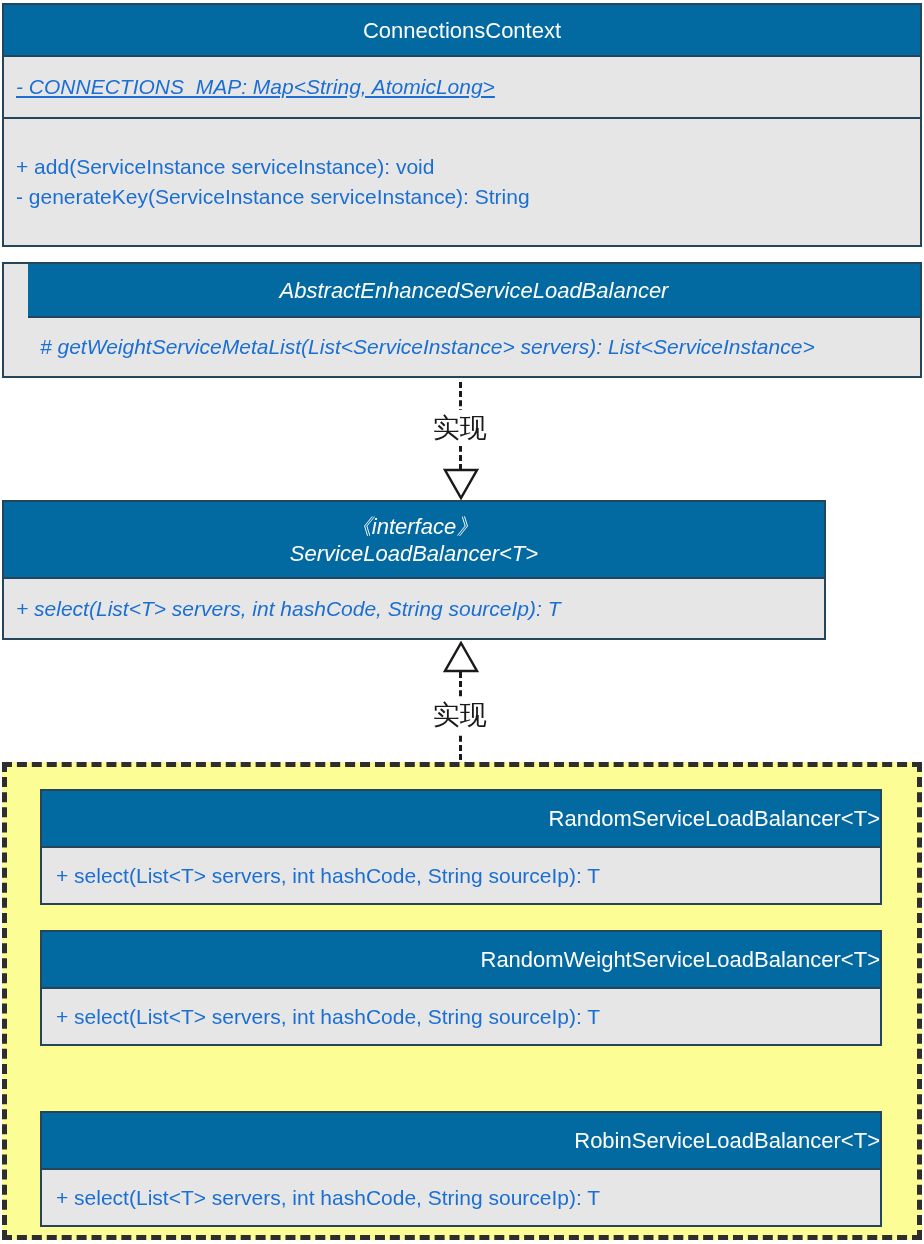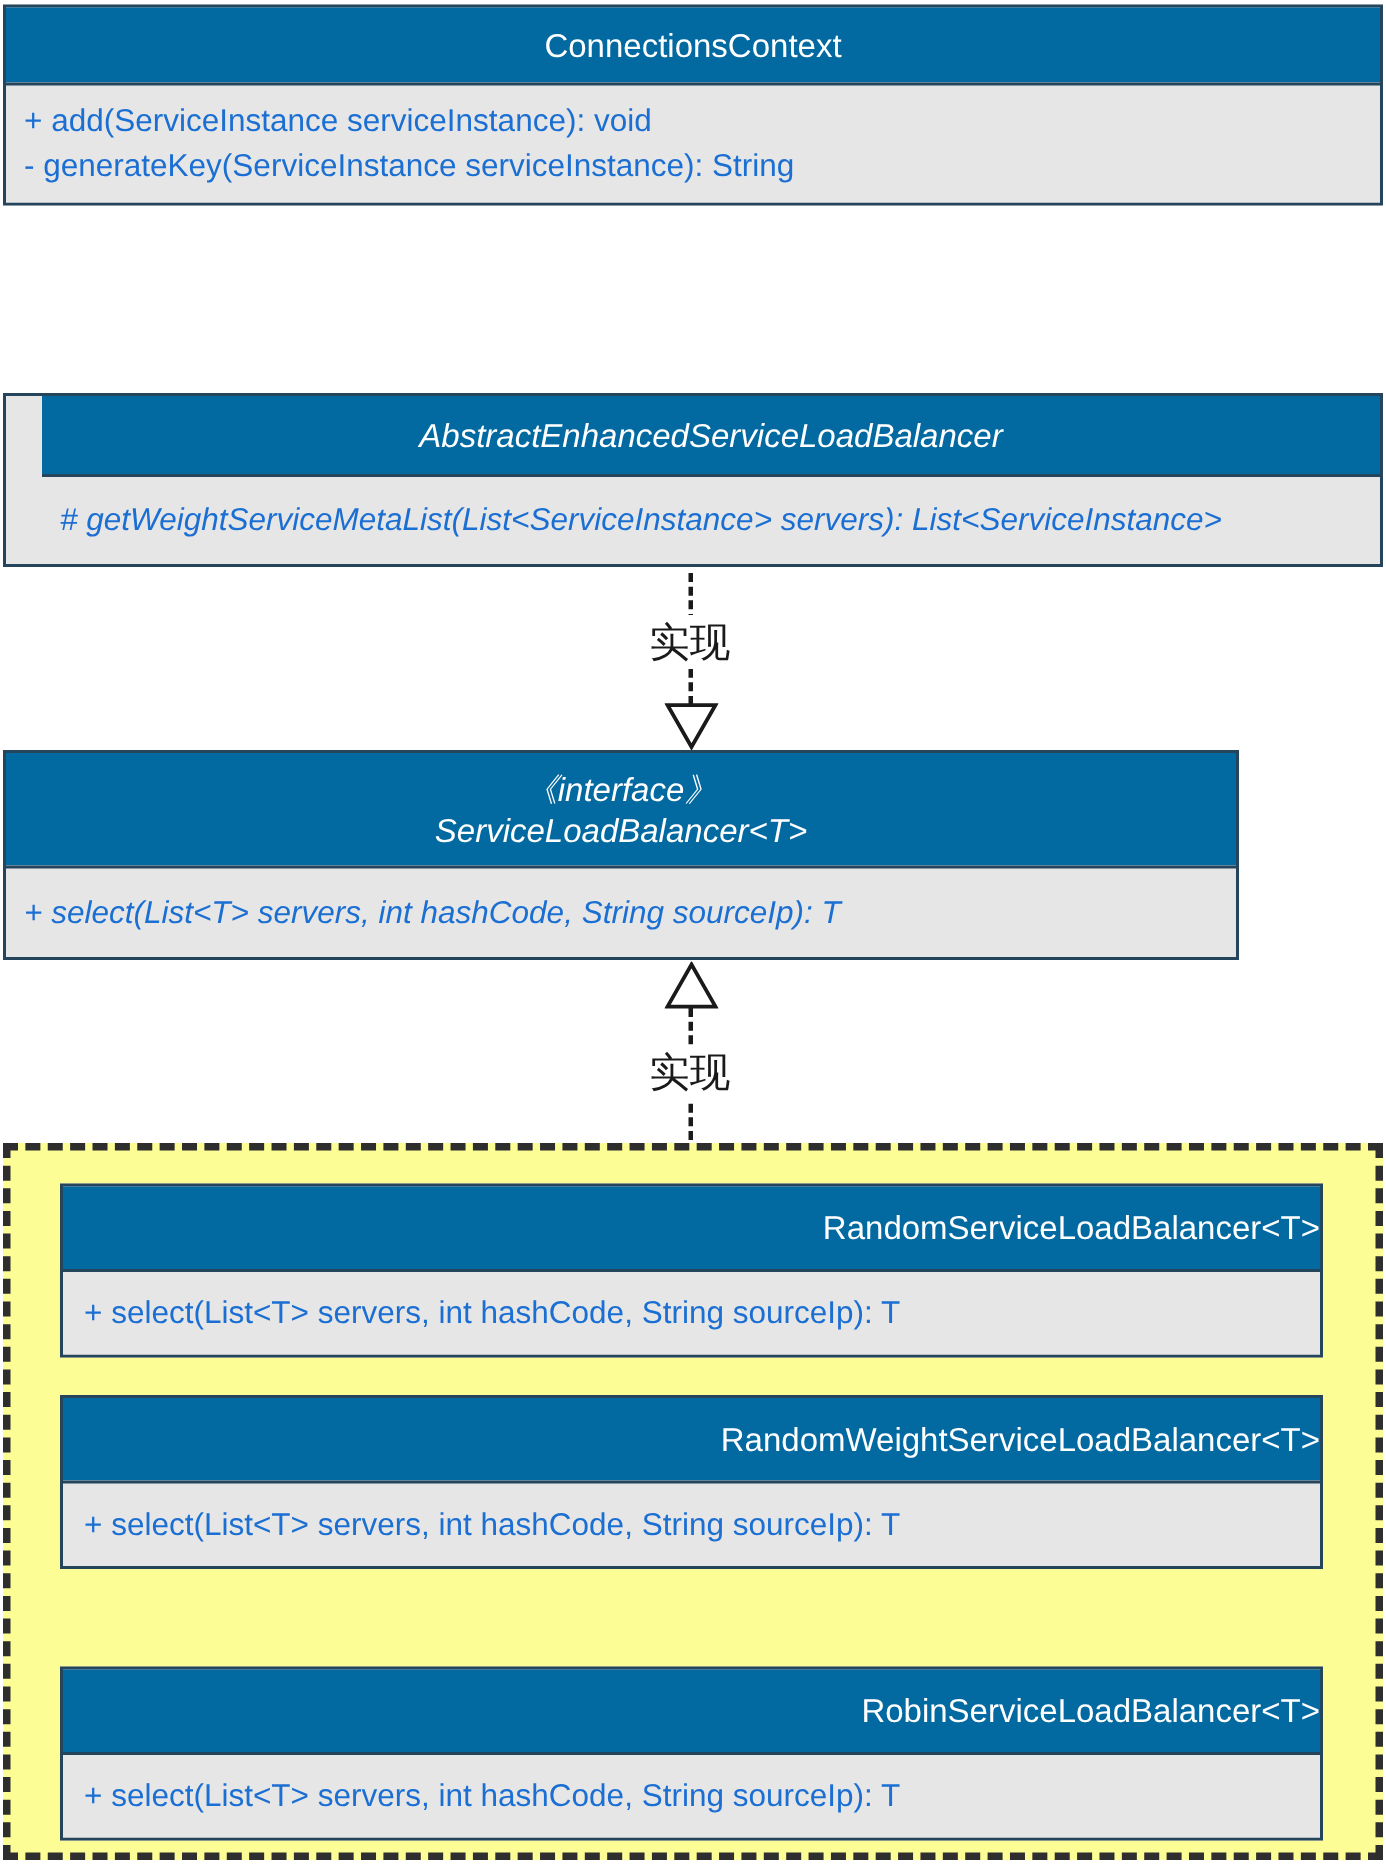--- a/index.html
+++ b/index.html
@@ -43,21 +43,21 @@
   }
   .uml-section .member { line-height: 30px; white-space: nowrap; }
 
   .italic { font-style: italic; }
   .underlined { text-decoration: underline; }
 
   
   #box-connections { left: 2px; top: 3px; width: 920px; }
   #box-connections .uml-header { height: 50px; }
   #box-connections .fields-section  { height: 62px; }
-  #box-connections .methods-section { height: 80px; }
+  #box-connections .methods-section { height: 128px; }
 
   #box-abstract { left: 2px; top: 262px; width: 920px; padding-left: 24px; }
   #box-abstract .uml-header { height: 52px; }
   #box-abstract .methods-section { height: 60px; }
 
   #box-interface { left: 2px; top: 500px; width: 824px; }
   #box-interface .uml-header { height: 75px; }
   #box-interface .methods-section { height: 61px; }
 
   
@@ -110,20 +110,23 @@
   #box-robin        { top: 1111px; }
 </style>
 </head>
 <body>
 
 <div class="page">
 
   <div class="uml-box" id="box-connections">
     <div class="uml-header">
       <span>ConnectionsContext</span>
+    </div>
+    <div class="uml-section fields-section">
+      <div class="member italic underlined">- CONNECTIONS_MAP: Map&lt;String, AtomicLong&gt;</div>
     </div>
     <div class="uml-section methods-section">
       <div class="member">+ add(ServiceInstance serviceInstance): void</div>
       <div class="member">- generateKey(ServiceInstance serviceInstance): String</div>
     </div>
   </div>
 
   <div class="uml-box" id="box-abstract">
     <div class="uml-header">
       <span class="italic">AbstractEnhancedServiceLoadBalancer</span>

